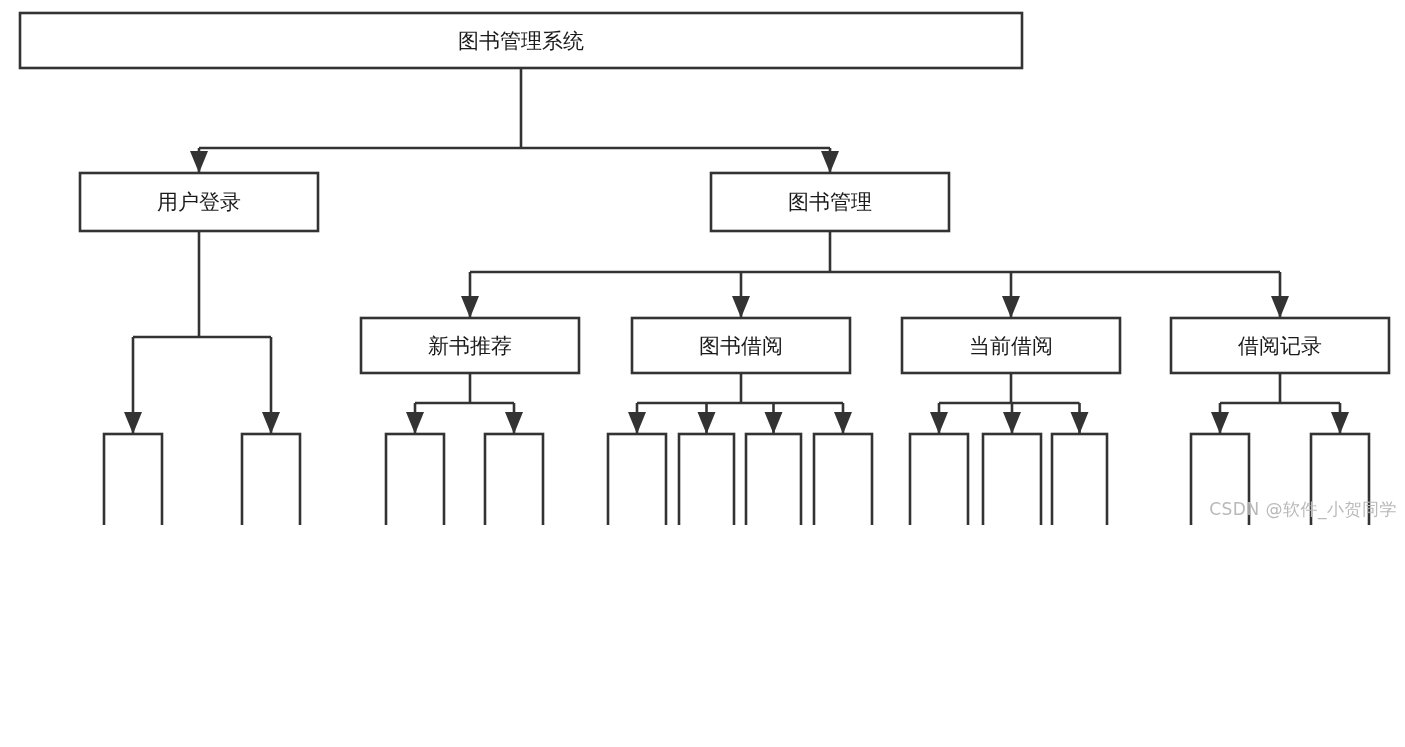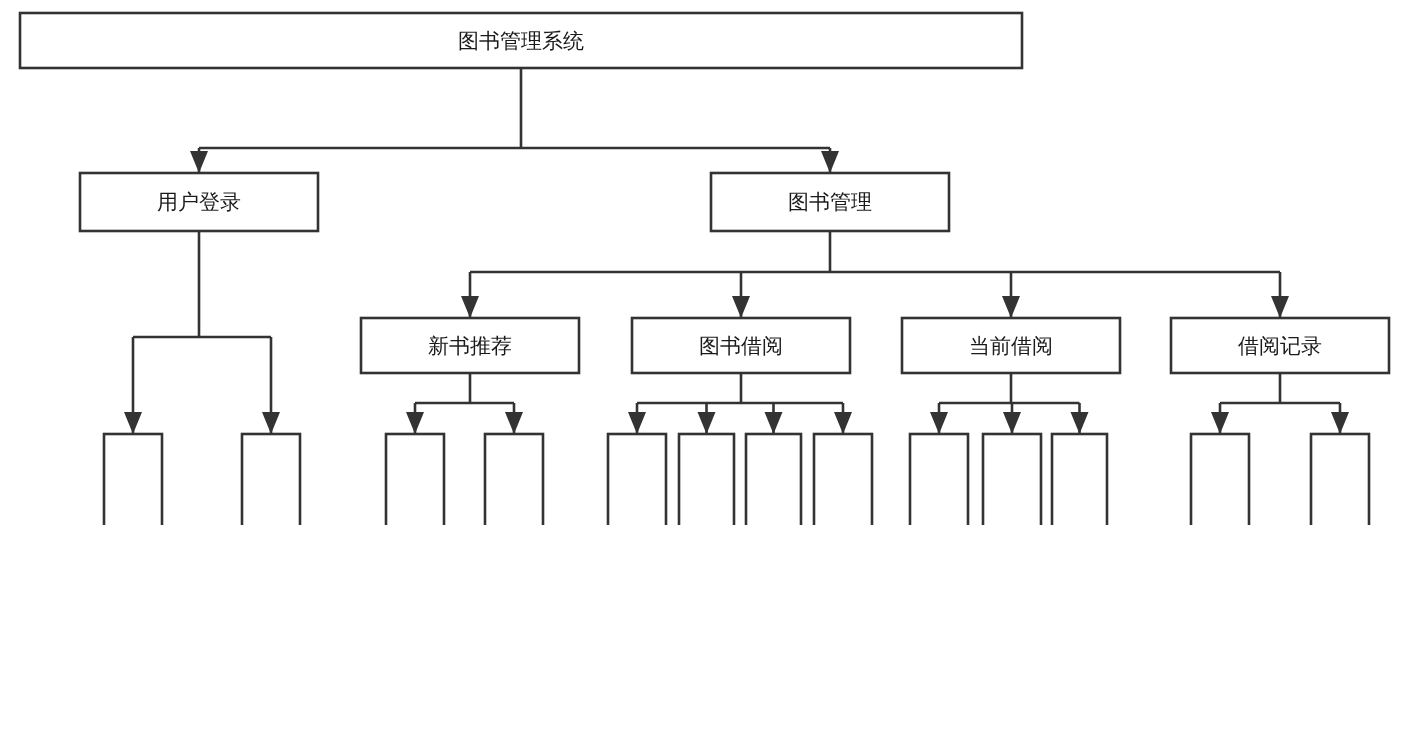--- a/index.html
+++ b/index.html
@@ -173,13 +173,14 @@
       <div class="node-label-v" style="left: 679px; top: 434px; width: 55px; height: 301px;">新增图书（管理员）</div>
       <div class="node-label-v" style="left: 746px; top: 434px; width: 55px; height: 301px;">编辑图书（管理员）</div>
       <div class="node-label-v" style="left: 814px; top: 434px; width: 58px; height: 301px;">借阅图书</div>
       <div class="node-label-v" style="left: 910px; top: 434px; width: 58px; height: 301px;">查询图书</div>
       <div class="node-label-v" style="left: 983px; top: 434px; width: 58px; height: 301px;">归还图书</div>
       <div class="node-label-v" style="left: 1052px; top: 434px; width: 55px; height: 301px;">确认归还（管理员）</div>
       <div class="node-label-v" style="left: 1191px; top: 434px; width: 58px; height: 301px;">新增借阅记录</div>
       <div class="node-label-v" style="left: 1311px; top: 434px; width: 58px; height: 301px;">查询借阅记录</div>
     </div>
 
+  <div class="watermark">CSDN @软件_小贺同学</div>
 </div>
 
 </body></html>

